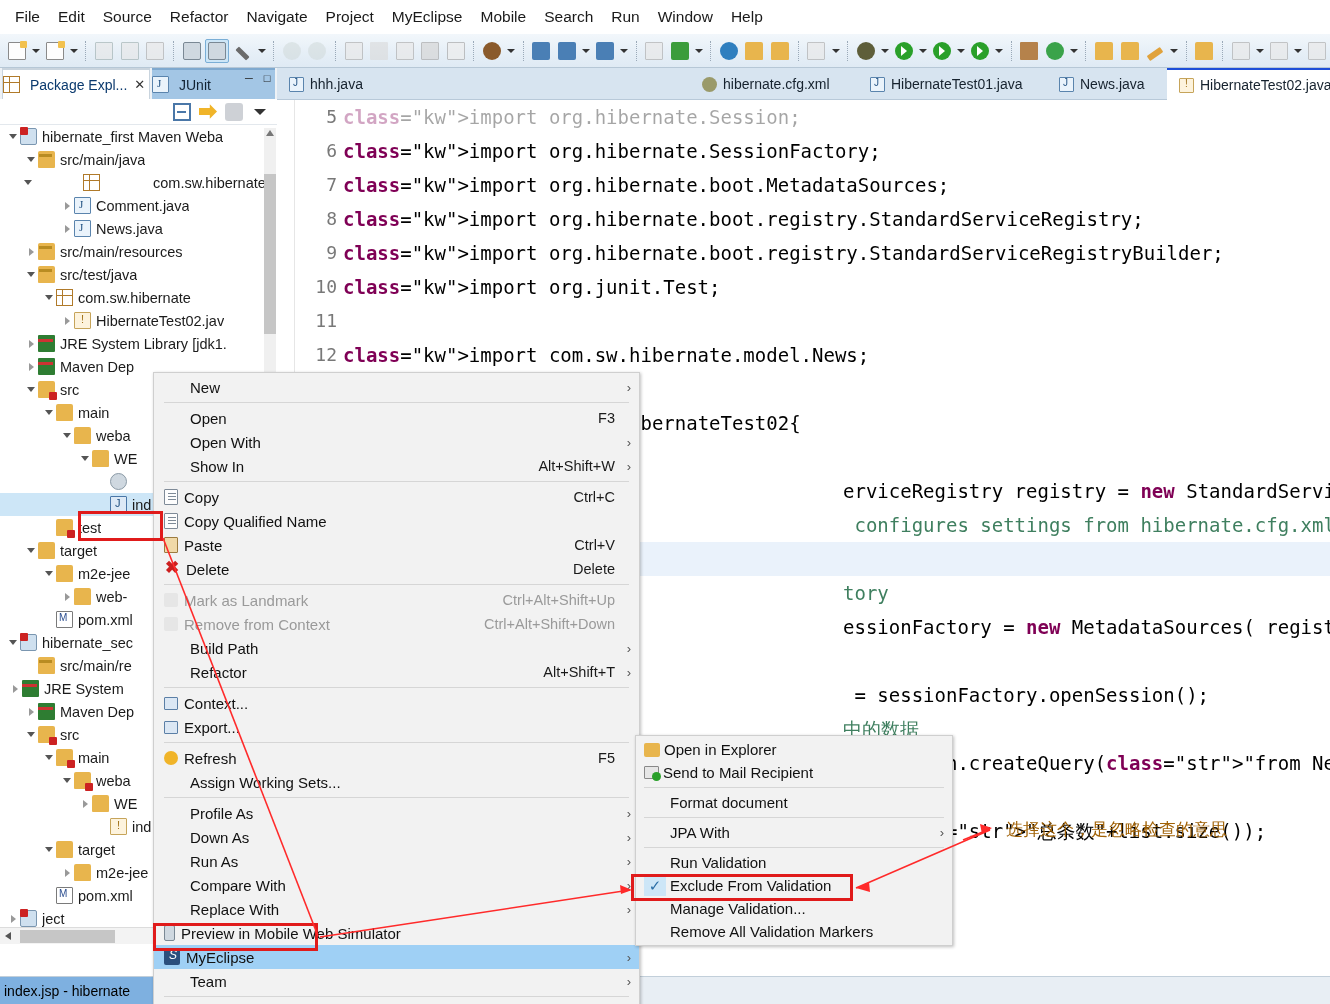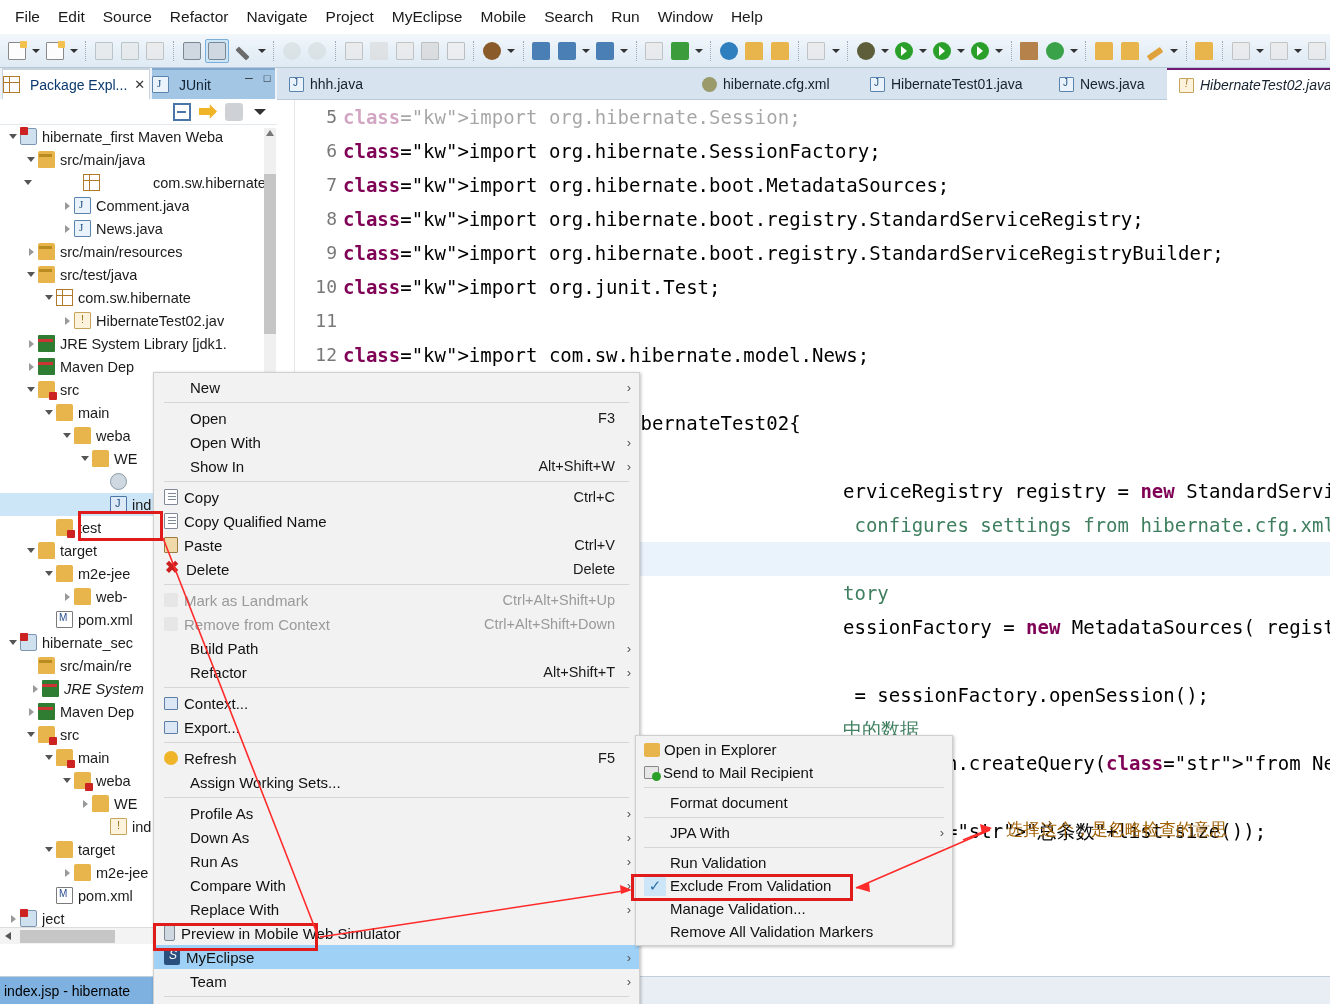--- a/index.html
+++ b/index.html
@@ -196,21 +196,21 @@
   }
   .ed-tabbar {
     position:absolute; top:0; left:0; width:1053px; height:32px;
     background:#d7e4f0; border-bottom:1px solid #b8c9d9;
   }
   .ed-tab {
     position:absolute; top:0; height:32px; display:flex; align-items:center;
     gap:6px; font-size:14px; padding:0 12px; color:#16222e; white-space:nowrap;
   }
   .ed-tab.sel {
-    background:#ffffff; border-top:2px solid #701a75;font-style:italic;
+    background:#ffffff; border-top:2px solid #1d4ed8;
   }
   .tabico { width:15px;height:15px; position:relative; flex:none;}
   .tabico.j { background:#eaf3fb;border:1px solid #5a84ad;border-radius:1px;}
   .tabico.j::after{content:"J";position:absolute;left:3px;top:-1px;font-size:10px;color:#1f4f80;}
   .tabico.m { background:#fff;border:1px solid #7a7a7a;border-radius:1px;}
   .tabico.m::after{content:"M";position:absolute;left:1px;top:-1px;font-size:9px;color:#2a4d8f;}
   .tabico.cfg { background:#9a9a6a; border-radius:50%;}
   .tabico.warn { background:#fdf3dd;border:1px solid #c6a45a;border-radius:1px;}
   .tabico.warn::after{content:"!";position:absolute;left:5px;top:-1px;font-size:10px;color:#a0721a;}
 
@@ -609,21 +609,21 @@
         <div class="trow" style="padding-left: 6px;">
           <span class="tw down"></span>
           <span class="ticon proj"></span>
           <span class="tlabel">hibernate_sec</span>
         </div>
         <div class="trow" style="padding-left: 24px;">
           <span class="tw"></span>
           <span class="ticon srcfolder"></span>
           <span class="tlabel">src/main/re</span>
         </div>
-        <div class="trow" style="padding-left: 28px; font-style: italic;">
+        <div class="trow" style="padding-left: 8px;">
           <span class="tw right"></span>
           <span class="ticon lib"></span>
           <span class="tlabel">JRE System</span>
         </div>
         <div class="trow" style="padding-left: 24px;">
           <span class="tw right"></span>
           <span class="ticon lib"></span>
           <span class="tlabel">Maven Dep</span>
         </div>
         <div class="trow" style="padding-left: 24px;">

